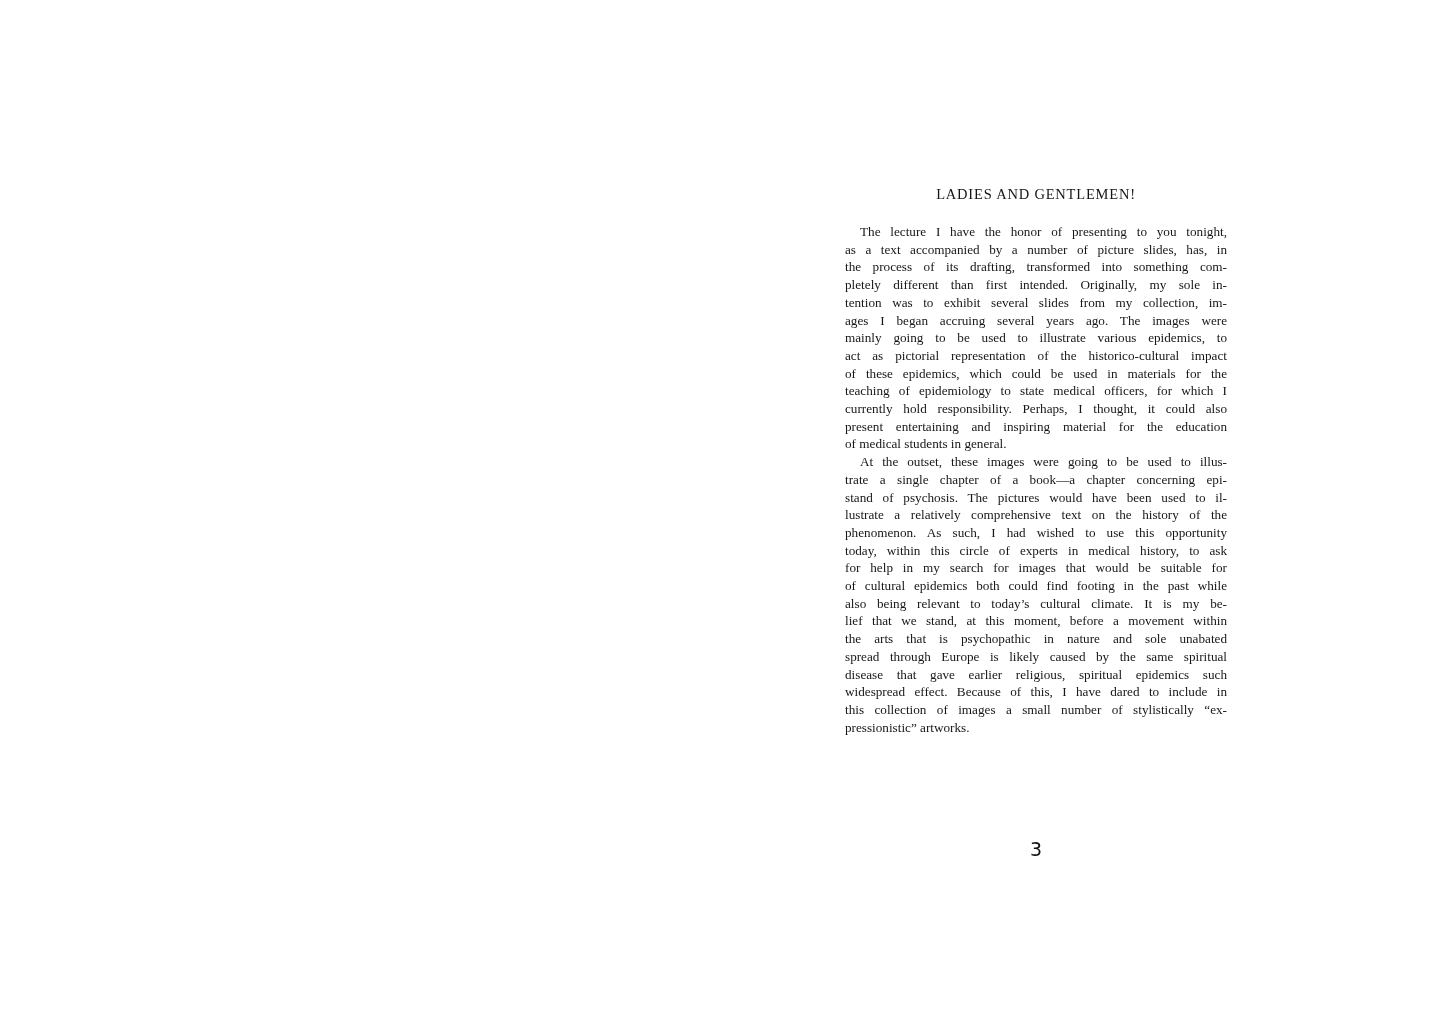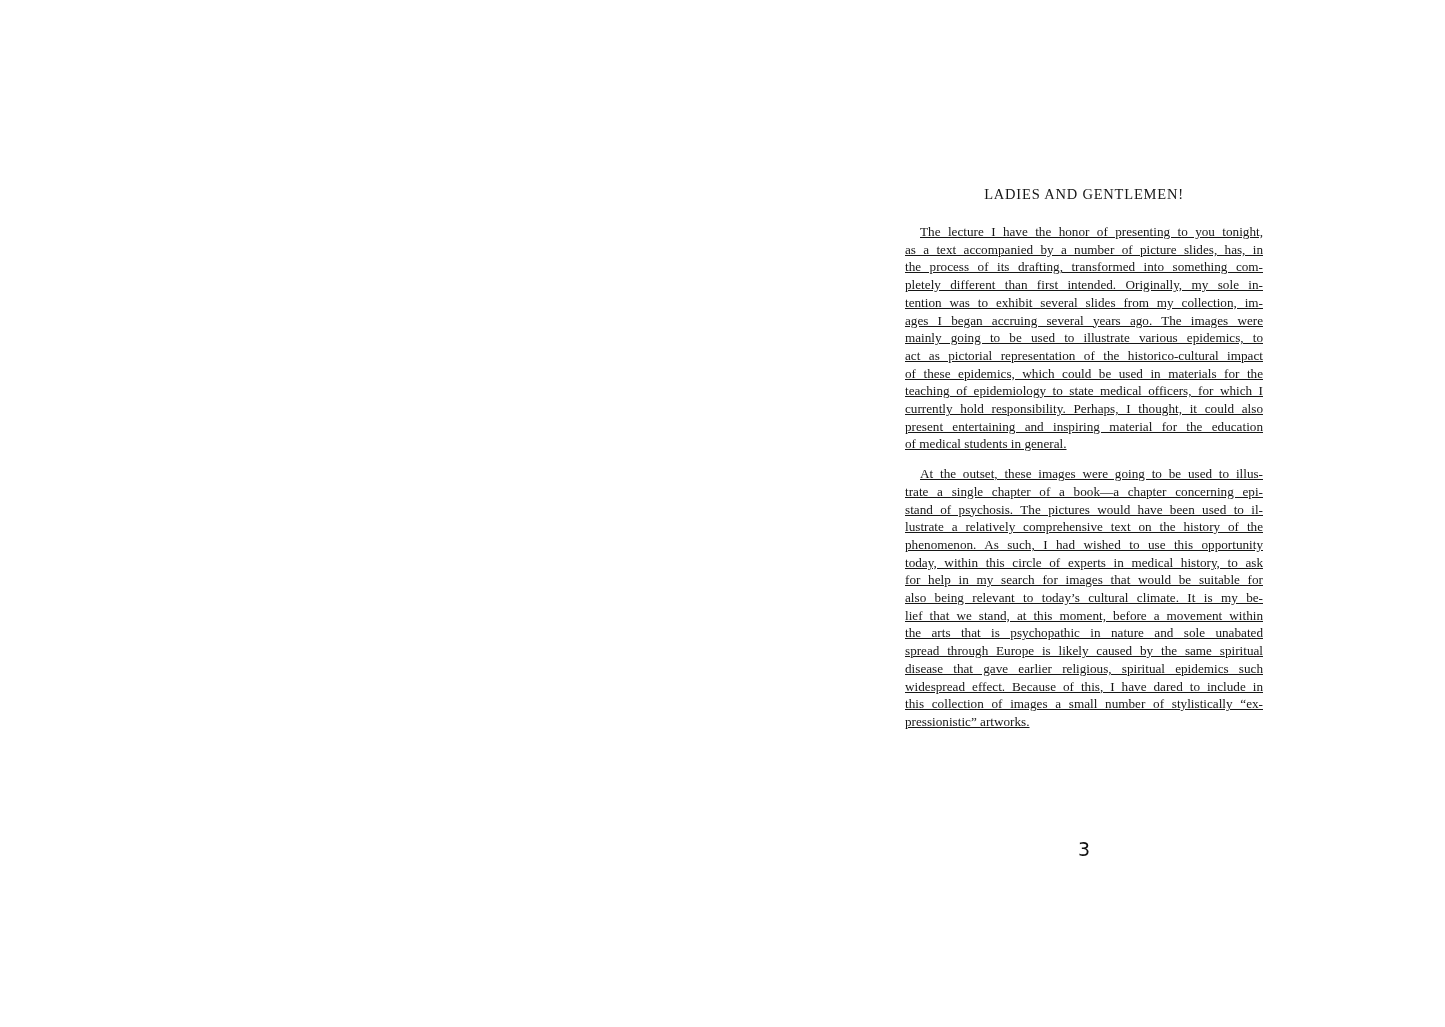--- a/index.html
+++ b/index.html
@@ -14,39 +14,38 @@
     overflow: hidden;
     font-family: "Liberation Serif", serif;
   }
   .spread {
     position: absolute;
     inset: 0;
     background: #ffffff;
   }
   .page-column {
     position: absolute;
-    left: 893px;
+    left: 845px;
     top: 186px;
     width: 382px;
     color: #161616;
   }
   .chapter-heading {
     font-size: 14.5px;
     line-height: 17px;
     text-align: center;
     letter-spacing: 0.8px;
     margin: 0 0 20px 0;
     white-space: nowrap;
   }
   .body-text {
     width: 100%;
   }
   .para {
-    margin: 12px;
-    text-decoration: underline;
+    margin: 0;
   }
   .line {
     font-size: 13.2px;
     line-height: 17.7px;
     text-align: justify;
     text-align-last: justify;
   }
   .line.first {
     text-indent: 15px;
   }
@@ -88,20 +87,21 @@
           <div class="line last">of medical students in general.</div>
         </div>
         <div class="para">
           <div class="line first">At the outset, these images were going to be used to illus-</div>
           <div class="line">trate a single chapter of a book—a chapter concerning epi-</div>
           <div class="line">stand of psychosis. The pictures would have been used to il-</div>
           <div class="line">lustrate a relatively comprehensive text on the history of the</div>
           <div class="line">phenomenon. As such, I had wished to use this opportunity</div>
           <div class="line">today, within this circle of experts in medical history, to ask</div>
           <div class="line">for help in my search for images that would be suitable for</div>
+          <div class="line">of cultural epidemics both could find footing in the past while</div>
           <div class="line">also being relevant to today’s cultural climate. It is my be-</div>
           <div class="line">lief that we stand, at this moment, before a movement within</div>
           <div class="line">the arts that is psychopathic in nature and sole unabated</div>
           <div class="line">spread through Europe is likely caused by the same spiritual</div>
           <div class="line">disease that gave earlier religious, spiritual epidemics such</div>
           <div class="line">widespread effect. Because of this, I have dared to include in</div>
           <div class="line">this collection of images a small number of stylistically “ex-</div>
           <div class="line last">pressionistic” artworks.</div>
         </div>
       </div>

